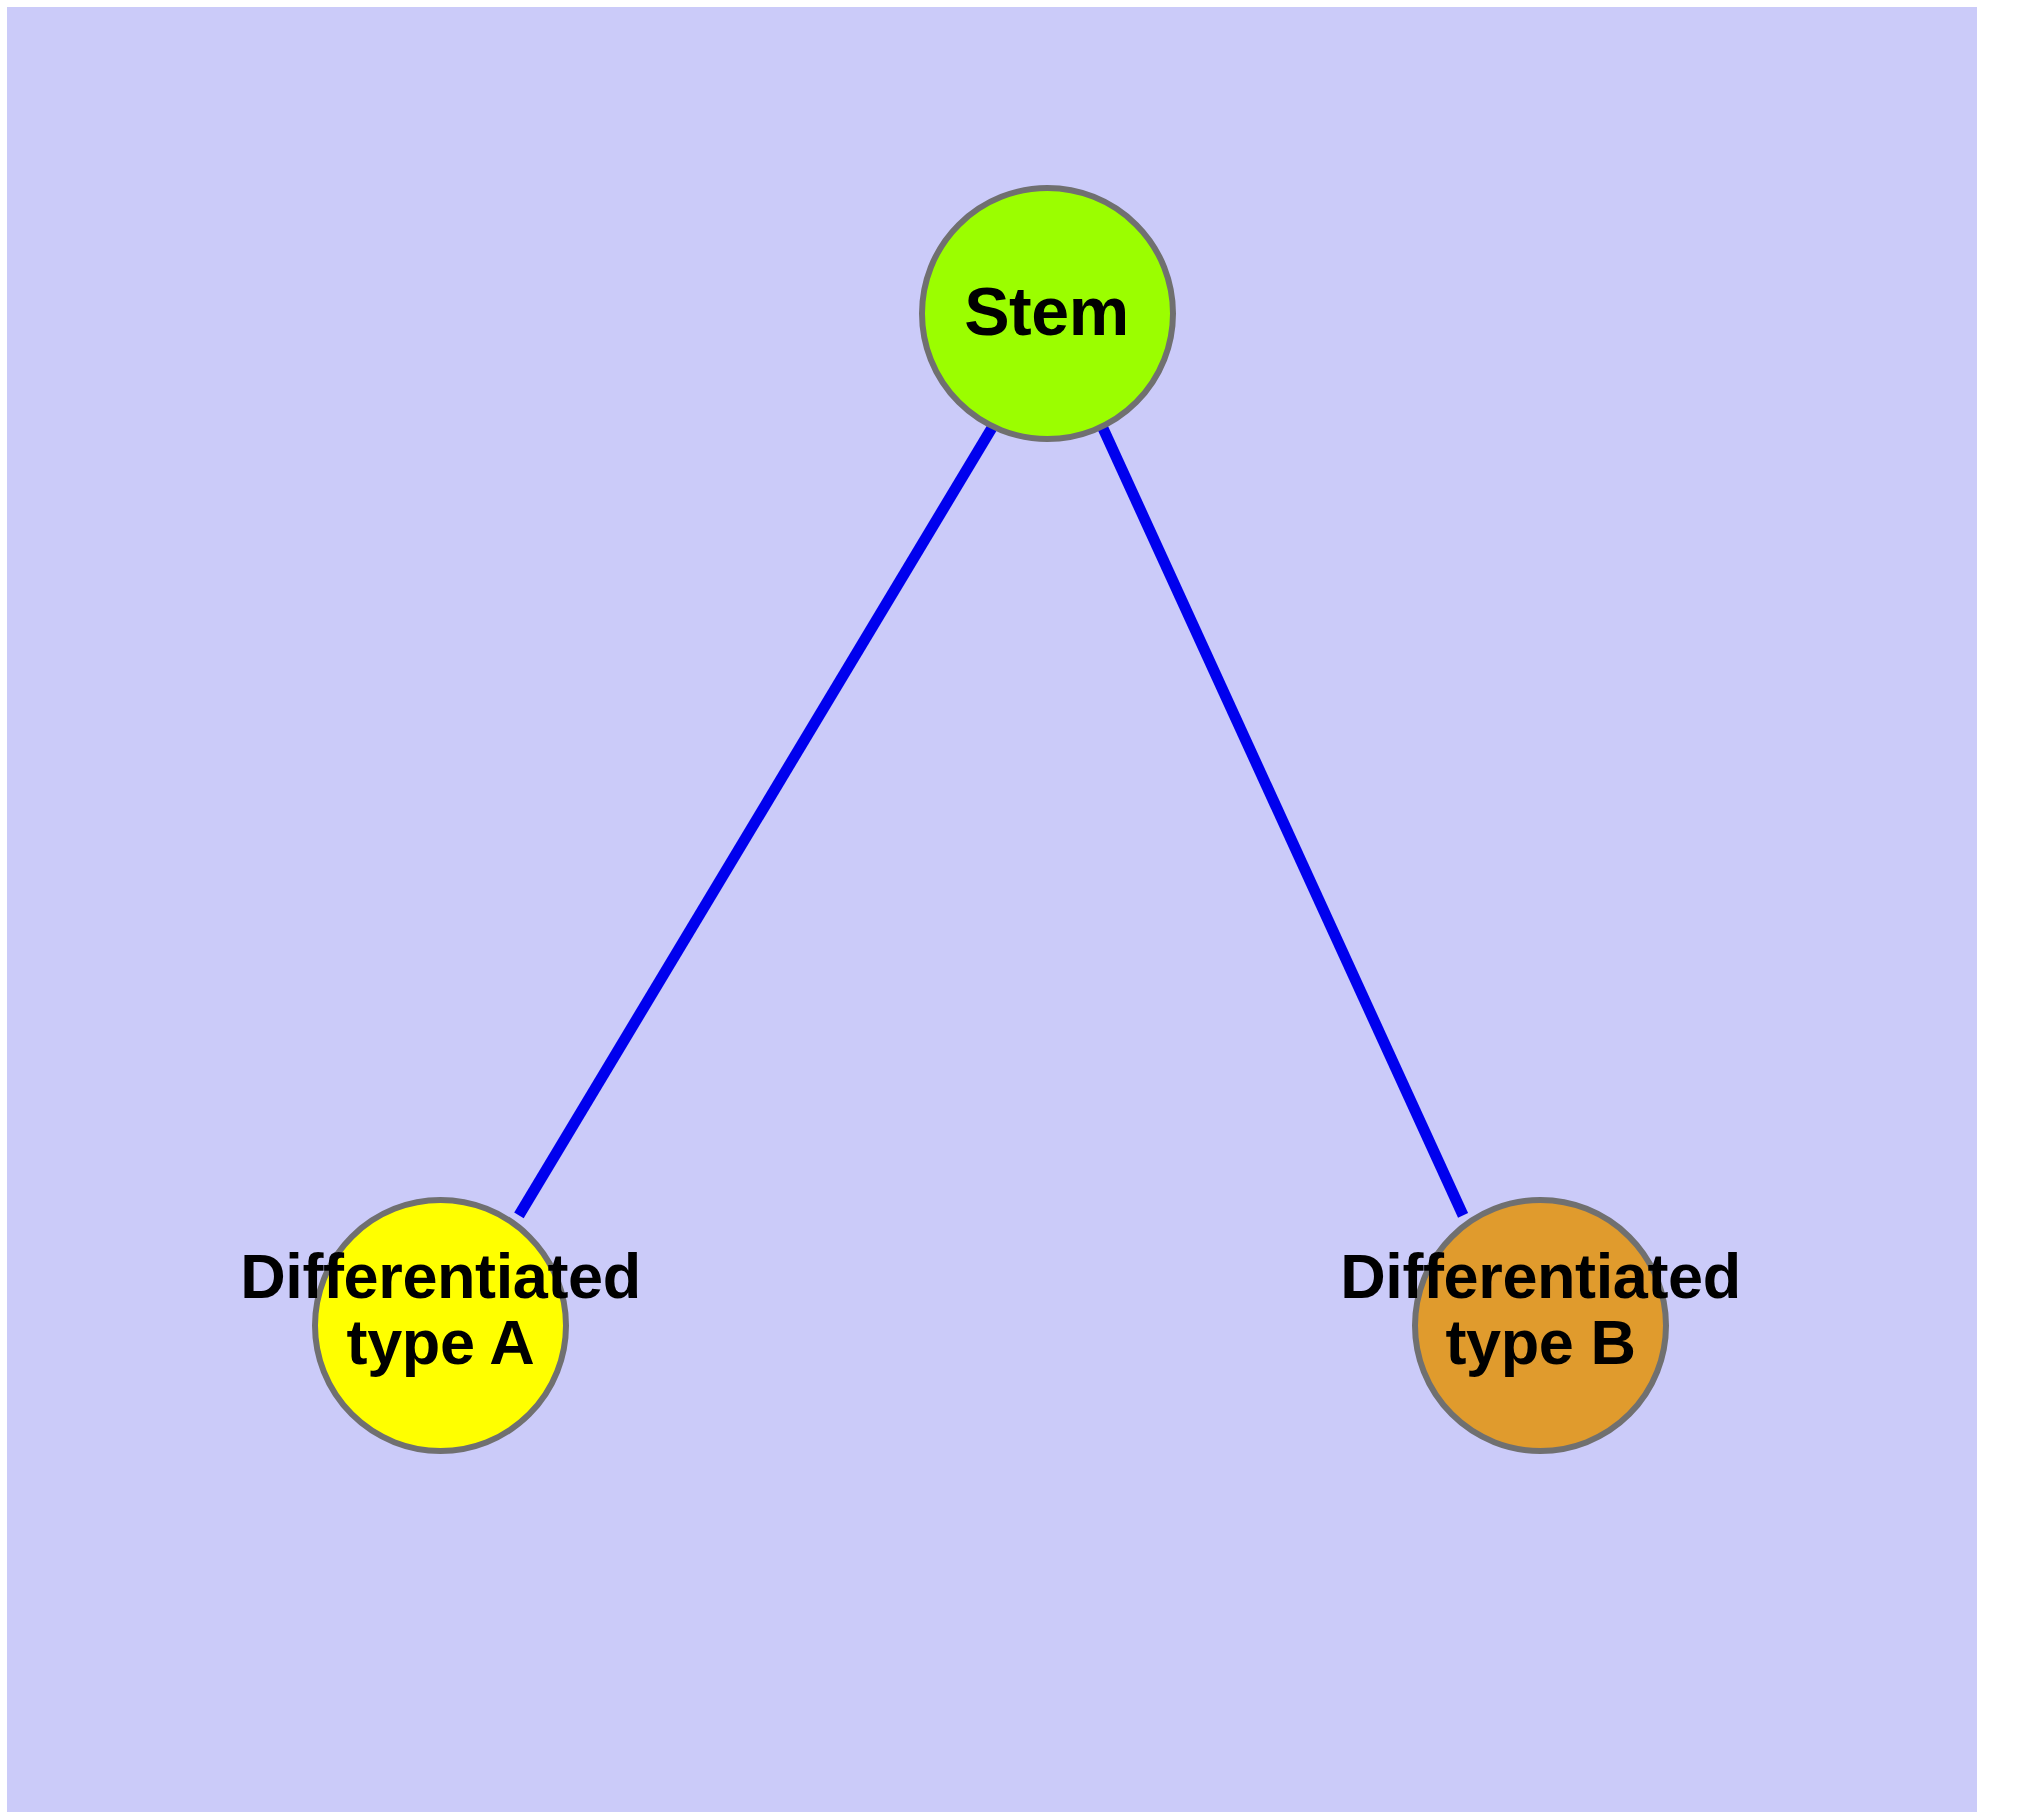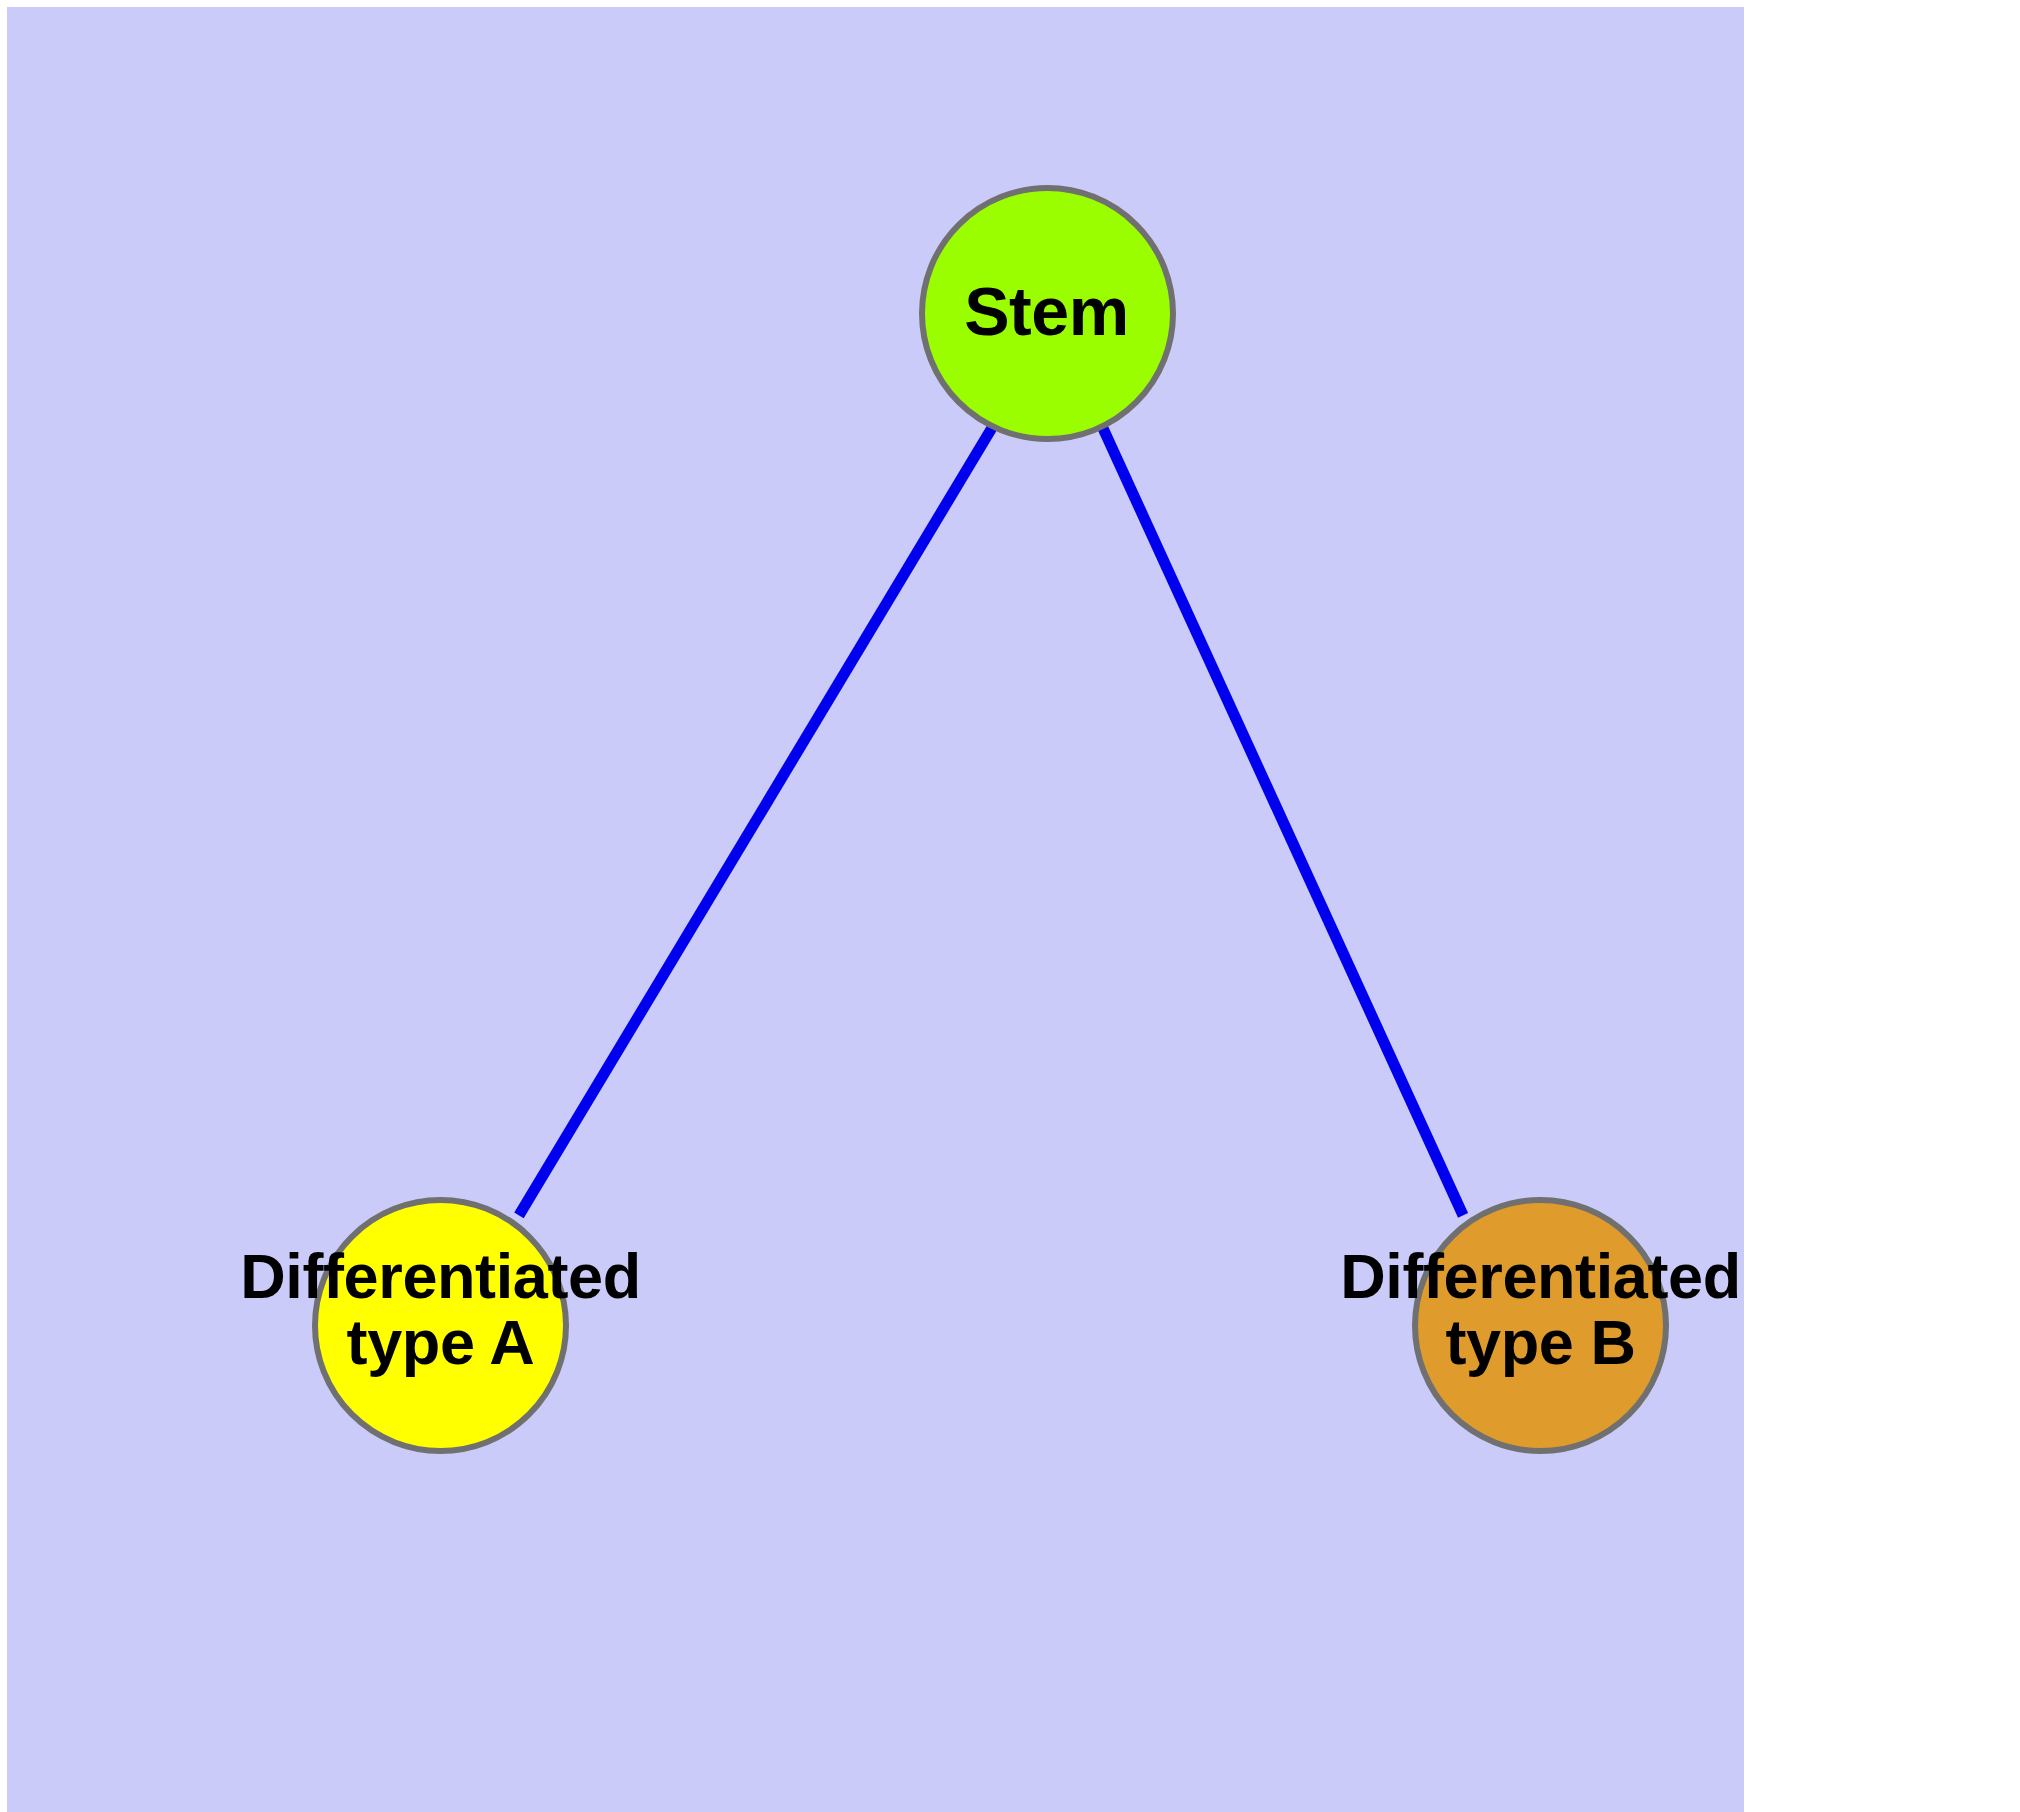--- a/index.html
+++ b/index.html
@@ -3,21 +3,21 @@
 <meta charset="utf-8">
 <title>Cell differentiation graph</title>
 <style>
   html, body {
     margin: 0;
     padding: 0;
     background: #ffffff;
   }
   #canvas {
     position: relative;
-    width: 1744px;
+    width: 1977px;
     height: 1812px;
     background: #ffffff;
     overflow: hidden;
     font-family: "Liberation Sans", "DejaVu Sans", sans-serif;
   }
   #plot-background {
     position: absolute;
     left: 6.8px;
     top: 6.8px;
     width: 2014px;

